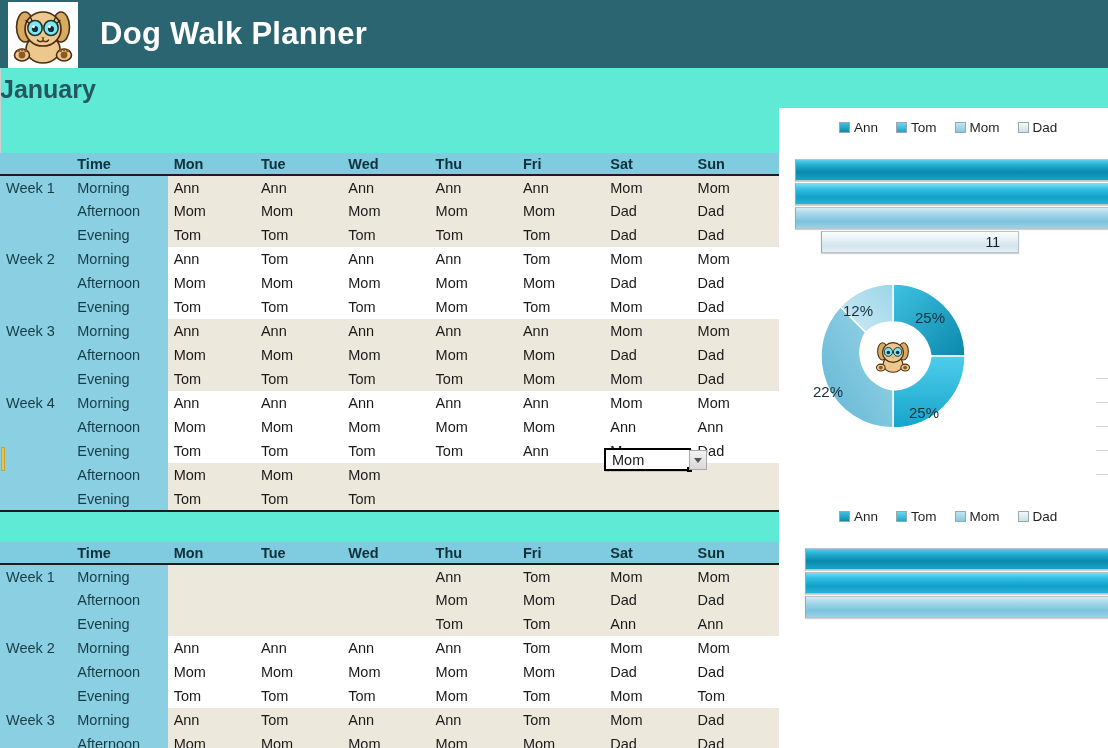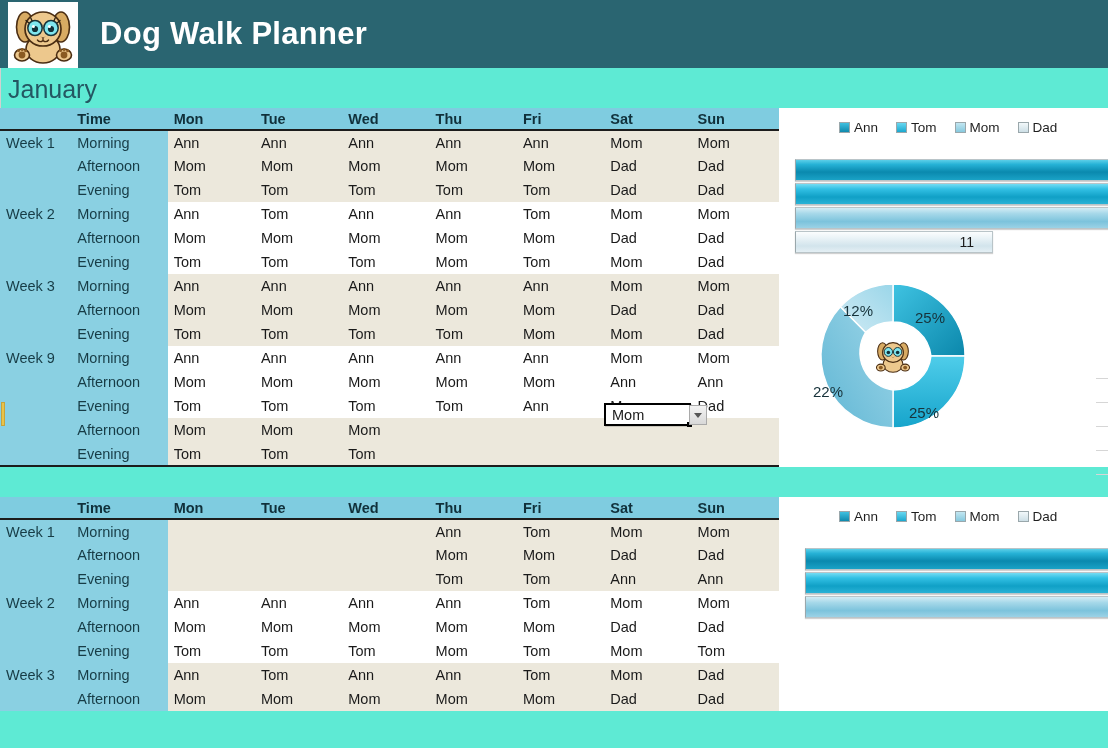--- a/index.html
+++ b/index.html
@@ -25,28 +25,28 @@
     flex: 0 0 auto;
   }
   .logo-box svg { display:block; }
   .app-title {
     color: #ffffff; font-size: 31px; font-weight: bold;
     letter-spacing: 0.3px; margin-left: 22px; white-space: nowrap;
   }
 
   
   .month-title {
-    color: #245762; font-size: 25px; font-weight: normal;
-    padding-left: 8px;
+    color: #245762; font-size: 25px; font-weight: bold;
+    padding-left: 0;
   }
 
   
   .sheet { position: absolute; left: 0; width: 1108px; }
   .section-body { display: flex; }
-  .grid-wrap { width: 779px; flex: 0 0 779px; position: relative; }
+  .grid-wrap { width: 779px; flex: 0 0 779px; position: relative; margin-top: 45px; }
   .chart-wrap { width: 329px; flex: 0 0 329px; position: relative; background:#fff; }
 
   table.plan {
     border-collapse: collapse;
     width: 779px;
     table-layout: fixed;
     font-size: 14.5px;
     color: #1a1a1a;
   }
   table.plan col.c-week { width: 71px; }
@@ -313,21 +313,21 @@
                 <td class="time-cell">Evening</td>
                 <td class="day-cell">Tom</td>
                 <td class="day-cell">Tom</td>
                 <td class="day-cell">Tom</td>
                 <td class="day-cell">Tom</td>
                 <td class="day-cell">Mom</td>
                 <td class="day-cell">Mom</td>
                 <td class="day-cell">Dad</td>
               </tr>
               <tr class="row grp-b">
-                <td class="week-cell">Week 9</td>
+                <td class="week-cell">Week 4</td>
                 <td class="time-cell">Morning</td>
                 <td class="day-cell">Ann</td>
                 <td class="day-cell">Ann</td>
                 <td class="day-cell">Ann</td>
                 <td class="day-cell">Ann</td>
                 <td class="day-cell">Ann</td>
                 <td class="day-cell">Mom</td>
                 <td class="day-cell">Mom</td>
               </tr>
               <tr class="row grp-b">
@@ -410,21 +410,21 @@
         <div class="barchart" style="margin-top:24px; margin-left:16px; width:320px;">
           <div class="bar" style="width:320px;background:linear-gradient(#5ccfe8 0%,#26b2d6 22%,#0a89ae 60%,#1aa2c6 100%);">
             <span class="val"></span>
           </div>
           <div class="bar" style="width:320px;margin-top:2px;background:linear-gradient(#74dcf3 0%,#32c0e4 25%,#10a0c6 65%,#29b2d6 100%);">
             <span class="val"></span>
           </div>
           <div class="bar" style="width:320px;margin-top:2px;background:linear-gradient(#d3ecf5 0%,#a6d8e9 28%,#7cc3dc 68%,#9bd2e6 100%);">
             <span class="val"></span>
           </div>
-          <div class="bar" style="width:198px;margin-top:2px;background:linear-gradient(#fbfdfe 0%,#eaf3f7 30%,#d2e4ec 70%,#e4eff4 100%);">
+          <div class="bar" style="width:198px;margin-top:2px;background:linear-gradient(#fbfdfe 0%,#eaf3f7 30%,#d2e4ec 70%,#e4eff4 100%);margin-left:26px;">
             <span class="val">11</span>
           </div>
         </div>
 
         <div class="donut-wrap" style="margin-top:24px; margin-left:24px; width:180px; height:158px;">
           <svg width="180" height="158" viewBox="0 0 180 158">
             <defs>
               <linearGradient id="g1" x1="0" y1="0" x2="1" y2="1">
                 <stop offset="0%" stop-color="#3fc3e2"></stop>
                   <stop offset="100%" stop-color="#0b87ab"></stop>

